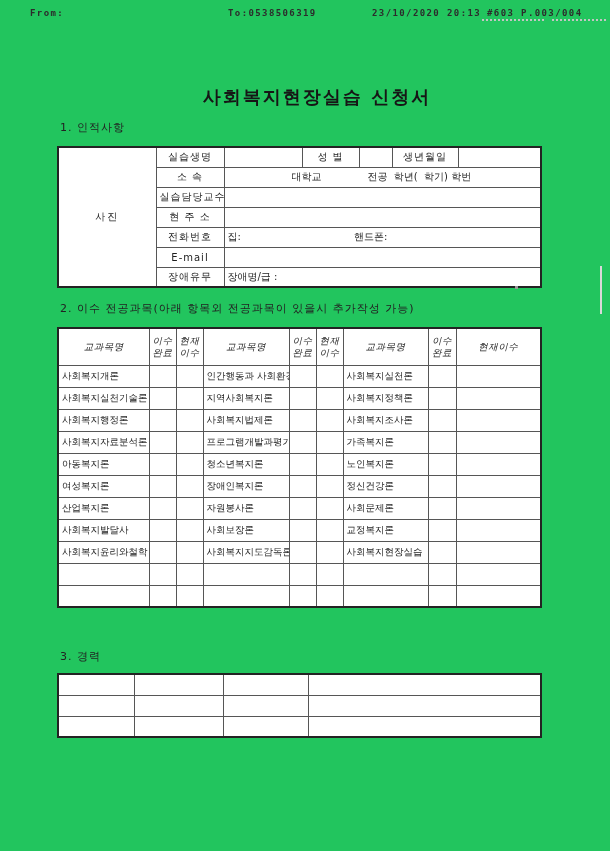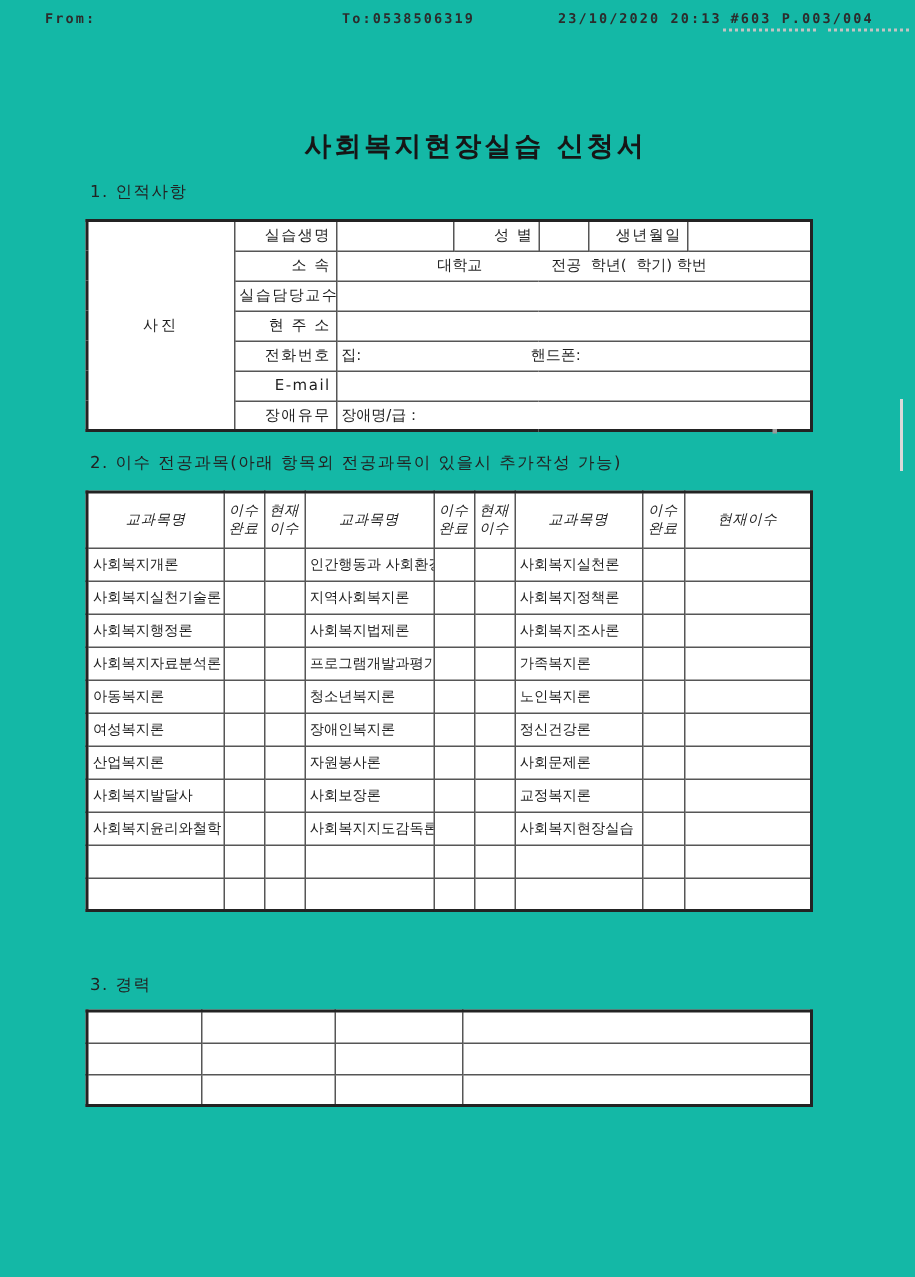--- a/index.html
+++ b/index.html
@@ -1,16 +1,16 @@
 <!DOCTYPE html>
 <html><head>
 <meta charset="utf-8">
 <style>
   html,body{margin:0;padding:0;background:#fff;}
-  .page{position:relative;width:610px;height:851px;background:#14b8a6;overflow:hidden;
+  .page{position:relative;width:610px;height:851px;background:#22c55e;overflow:hidden;
         font-family:"DejaVu Sans","Liberation Sans",sans-serif;color:#1e1e1e;}
   
   .fax{position:absolute;top:8px;font-family:"DejaVu Sans Mono","Liberation Mono",monospace;
        font-size:9px;font-weight:bold;letter-spacing:1.4px;color:#2c2c2c;white-space:nowrap;}
   .fax-from{left:30px;} .fax-to{left:228px;} .fax-dt{left:372px;} .fax-pg{left:487px;}
   .fax-underline{position:absolute;height:0;border-bottom:2px dotted #c4c4c4;}
   .u1{left:482px;top:19px;width:62px;} .u2{left:552px;top:19px;width:54px;}
   
   .title{position:absolute;left:12px;top:85px;width:100%;text-align:center;
          font-size:18px;font-weight:bold;letter-spacing:2px;color:#161616;}
@@ -24,21 +24,21 @@
   .t1{left:57px;top:146px;width:483px;}
   .t1 tr{height:20px;}
   .t2{left:57px;top:327px;width:483px;}
   .t2 tr{height:22px;}
   .t2 tr.hdr{height:37px;font-style:italic;}
   .t2 td{font-size:9.5px;}
   .t3{left:57px;top:673px;width:483px;}
   .t3 tr{height:21px;}
   .t3 tr.hdr{height:31px;}
   .t3 td{font-size:9.5px;}
-  .lbl{text-align:right;letter-spacing:1px;}
+  .lbl{text-align:center;letter-spacing:1px;}
   .val{text-align:left;}
   .photo{text-align:center;letter-spacing:2px;}
   .hcell{text-align:center;white-space:pre-line;line-height:1.25;letter-spacing:0.5px;}
   .course{text-align:left;padding-left:3px;letter-spacing:0;}
   .pre{white-space:pre;}
   .sub{display:block;font-size:7.5px;letter-spacing:0;line-height:1.1;}
   .cat-main{display:block;line-height:1.1;letter-spacing:1px;}
   
   .streak{position:absolute;left:600px;top:266px;width:2px;height:48px;background:#d9d9d9;}
   .speck{position:absolute;left:515px;top:286px;width:3px;height:3px;background:#9a9a9a;}

